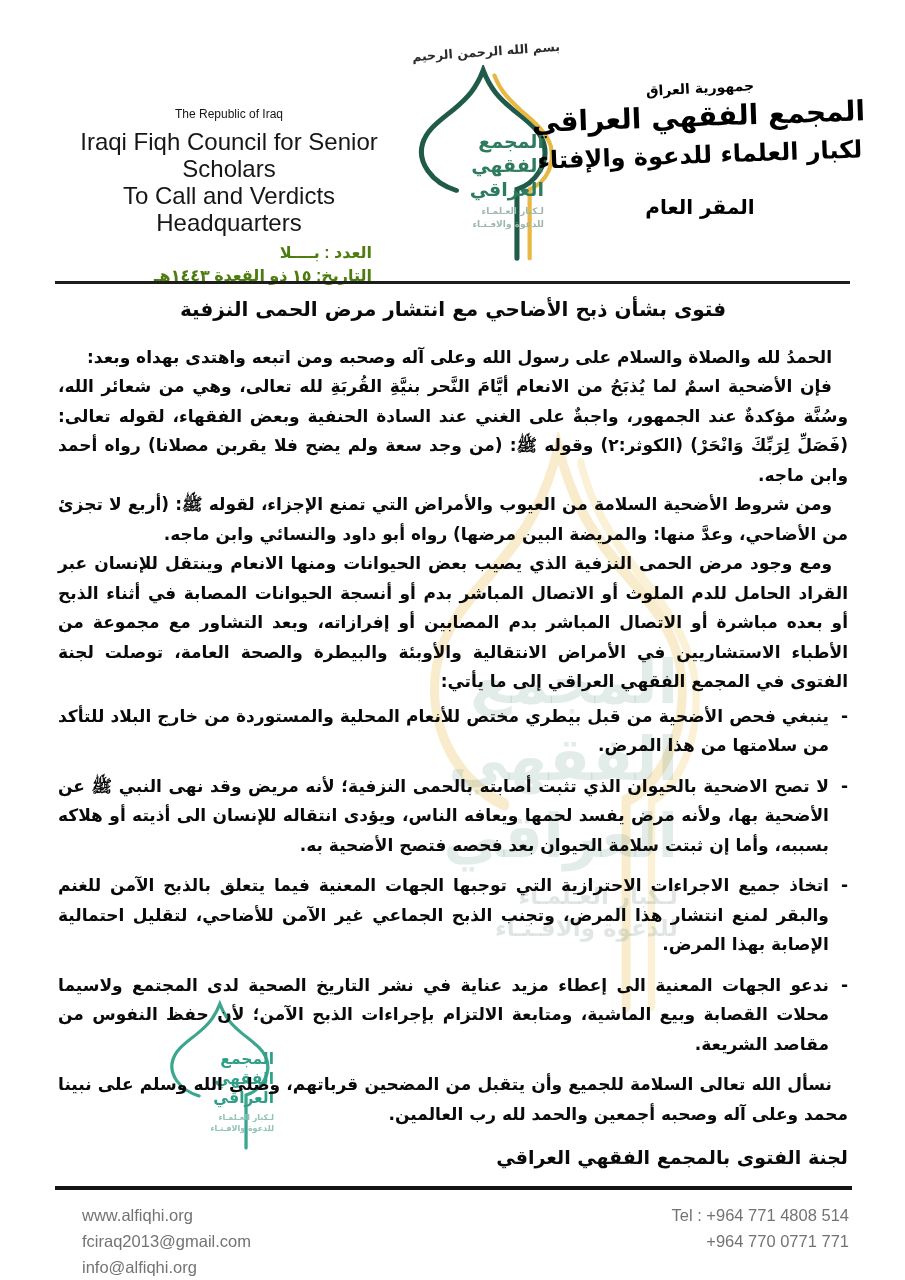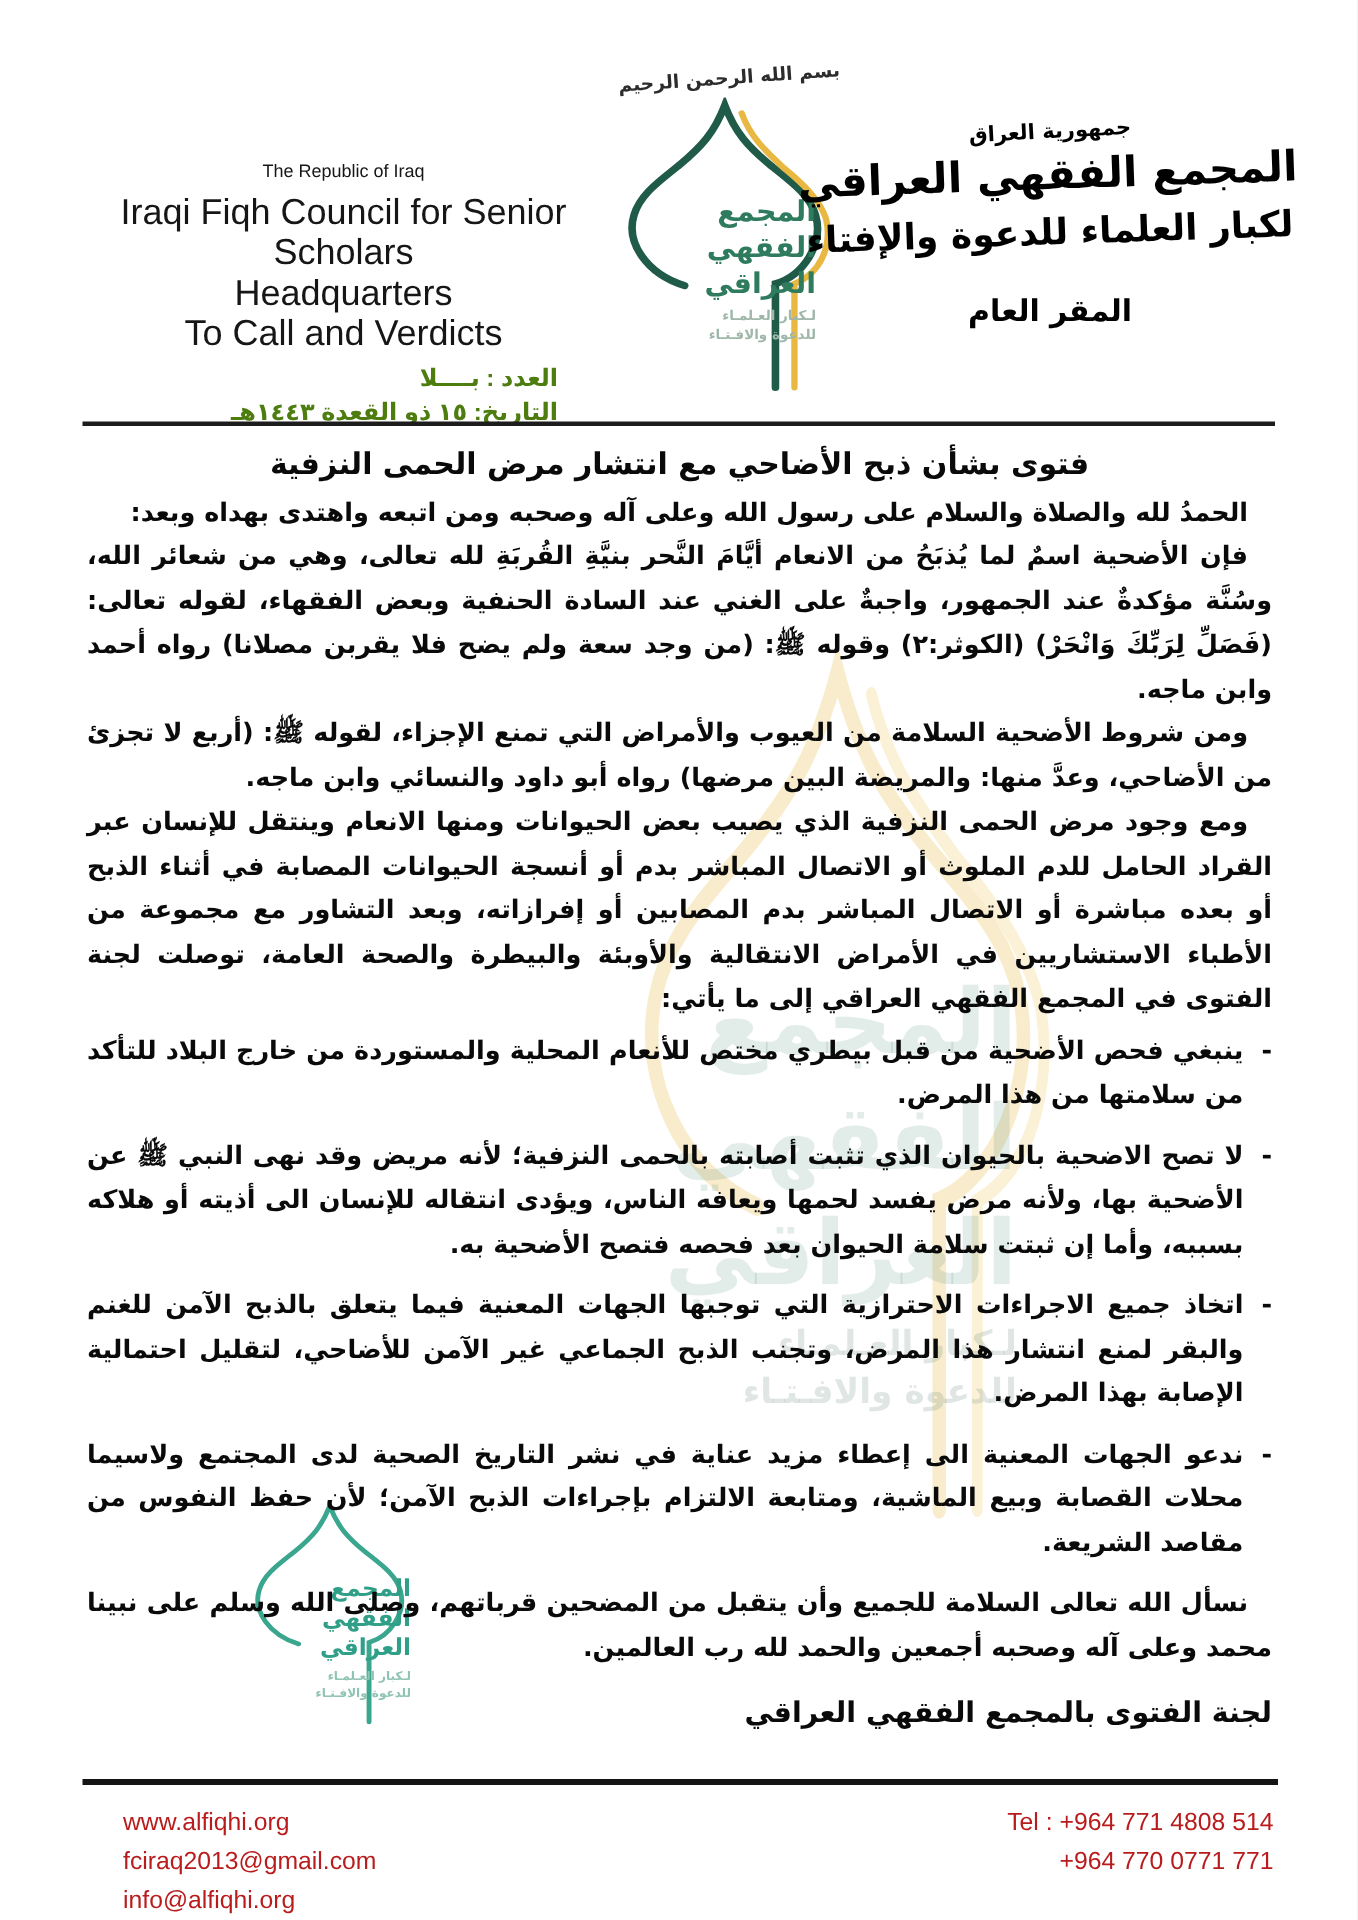--- a/index.html
+++ b/index.html
@@ -41,21 +41,21 @@
   .cal-1 { font-size:28px; font-weight:bold; margin-top:4px; transform:rotate(-2deg); white-space:nowrap; }
   .cal-2 { font-size:24px; font-weight:bold; margin-top:8px; transform:rotate(-2deg); white-space:nowrap; }
   .cal-hq { font-size:20px; font-weight:bold; margin-top:26px; }
   .top-divider { position:absolute; top:281px; left:55px; right:55px; border-top:3px solid #1d1d1d; }
   
   .body-text {
     position:absolute; top:295px; left:58px; width:790px; direction:rtl;
     font-weight:bold; font-size:17px; line-height:29.5px; text-align:justify;
     z-index:2; color:#0a0a0a;
   }
-  .doc-title { text-align:center; font-size:20px; margin-bottom:3px; }
+  .doc-title { text-align:center; font-size:20px; margin-bottom:18px; }
   .para { text-indent:16px; }
   .bullets { margin-top:5px; }
   .bullet { display:flex; gap:12px; margin-bottom:11px; }
   .dash { flex:0 0 auto; }
   .btext { flex:1; text-align:justify; }
   .closing { text-indent:16px; }
   .signature { margin-top:14px; text-align:right; padding-left:20px; font-size:19px; }
   
   .watermark { position:absolute; left:398px; top:432px; width:332px; height:600px; z-index:0; pointer-events:none; }
   .watermark svg { position:absolute; left:50%; transform:translateX(-50%); top:0; height:582px; width:305px; }
@@ -75,21 +75,21 @@
   }
   .stamp-sub {
     position:absolute; top:112px; right:30px; direction:rtl; text-align:right;
     color:#8fc3b4; font-weight:bold; font-size:8px; line-height:11px; white-space:nowrap;
   }
   
   .bottom-divider { position:absolute; top:1186px; left:55px; right:53px; border-top:4px solid #141414; }
   .footer {
     position:absolute; top:1202px; left:82px; right:56px; display:flex;
     justify-content:space-between; font-family:"Liberation Sans","DejaVu Sans",sans-serif;
-    font-size:16.5px; line-height:26px; color:#b91c1c;
+    font-size:16.5px; line-height:26px; color:#737373;
   }
   .footer-right { text-align:right; }
 </style>
 </head>
 <body>
 
 <div class="page">
 
   <div class="watermark">
     <svg viewBox="0 0 108 150" preserveAspectRatio="none">
@@ -103,22 +103,22 @@
     </div>
     <div class="wm-sub">
       <div>لـكبار العـلمـاء</div>
       <div>للدعوة والافـتـاء</div>
     </div>
   </div>
 
   <div class="header-left">
     <div class="en-line1">The Republic of Iraq</div>
     <div class="en-line">Iraqi Fiqh Council for Senior Scholars</div>
+    <div class="en-line">To Call and Verdicts</div>
     <div class="en-line">Headquarters</div>
-    <div class="en-line">To Call and Verdicts</div>
     <div class="meta">
       <div>العدد : بــــلا</div>
       <div>التاريخ: ١٥ ذو القعدة ١٤٤٣هـ</div>
     </div>
   </div>
 
   <div class="header-center">
     <div class="bismillah">بسم الله الرحمن الرحيم</div>
     <div class="logo-wrap">
       <svg viewBox="0 0 108 150" preserveAspectRatio="none">

